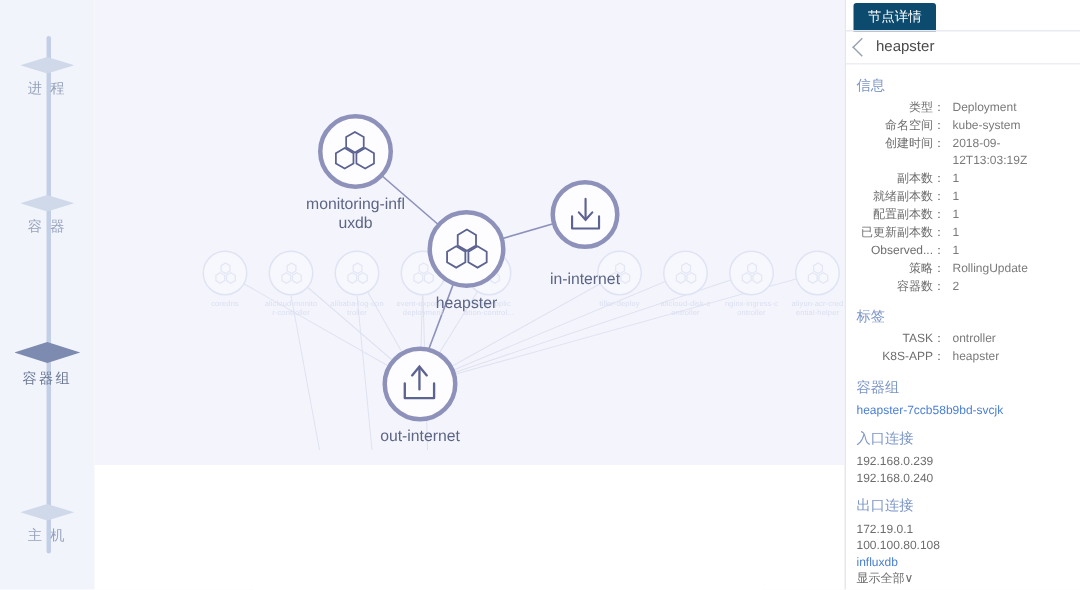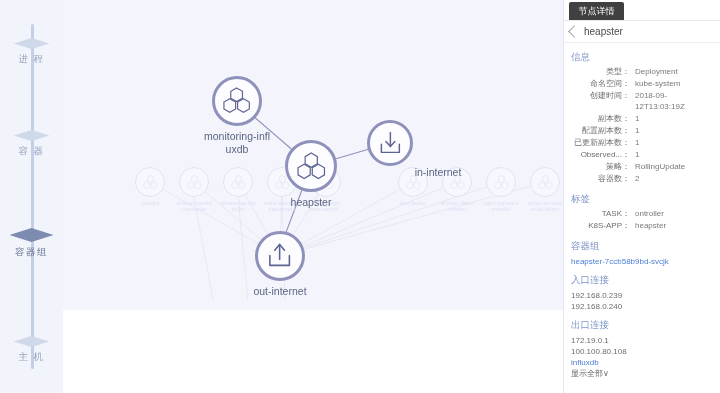--- a/index.html
+++ b/index.html
@@ -87,21 +87,21 @@
     position: relative;
     width: 157px; height: 393px;
     flex: 0 0 157px;
     background: #ffffff;
     border-left: 1px solid #e4e7ef;
   }
   .tabbar { height: 21px; background: #ffffff; position: relative; }
   .tab {
     position: absolute; left: 5px; top: 2px;
     height: 19px; min-width: 55px;
-    background: #404040; color: #ffffff;
+    background: #0c4a6e; color: #ffffff;
     font-size: 9px; line-height: 19px;
     text-align: center; padding: 0 8px;
     border-radius: 2px 2px 0 0;
   }
   .tabbar-underline {
     position: absolute; left: 0; right: 0; bottom: 0; height: 1px; background: #e8eaf0;
   }
   .crumb {
     display: flex; align-items: center;
     height: 22px; padding: 0 6px;
@@ -334,21 +334,21 @@
           </div>
         </div>
         <div class="node active" style="left: 304px; top: 120px; width: 46px; height: 46px;">
           <div class="ring" style="width: 46px; height: 46px;">
             <svg width="28.75" height="28.75" viewBox="0 0 32 32" fill="none" stroke="#5c6391" stroke-width="1.6" stroke-linecap="round">
               <path d="M16 4 L16 19"></path>
               <path d="M11 14 L16 19.5 L21 14"></path>
               <path d="M6 17 L6 26 L26 26 L26 17" stroke-linejoin="round"></path>
             </svg>
           </div>
-          <div class="nlabel" style="top: 46px; margin-left: 48px;">
+          <div class="nlabel" style="top: 60px;">
             <div>in-internet</div>
           </div>
         </div>
         <div class="node active" style="left: 192px; top: 231px; width: 50px; height: 50px;">
           <div class="ring" style="width: 50px; height: 50px;">
             <svg width="31.25" height="31.25" viewBox="0 0 32 32" fill="none" stroke="#5c6391" stroke-width="1.6" stroke-linecap="round">
               <path d="M16 20 L16 5"></path>
               <path d="M11 10.5 L16 4.5 L21 10.5"></path>
               <path d="M6 16 L6 26 L26 26 L26 16" stroke-linejoin="round"></path>
             </svg>
@@ -386,20 +386,24 @@
             </tr>
             <tr>
               <td class="k">创建时间：</td>
               <td class="v">2018-09-12T13:03:19Z</td>
             </tr>
             <tr>
               <td class="k">副本数：</td>
               <td class="v">1</td>
             </tr>
             <tr>
+              <td class="k">就绪副本数：</td>
+              <td class="v">1</td>
+            </tr>
+            <tr>
               <td class="k">配置副本数：</td>
               <td class="v">1</td>
             </tr>
             <tr>
               <td class="k">已更新副本数：</td>
               <td class="v">1</td>
             </tr>
             <tr>
               <td class="k">Observed...：</td>
               <td class="v">1</td>

